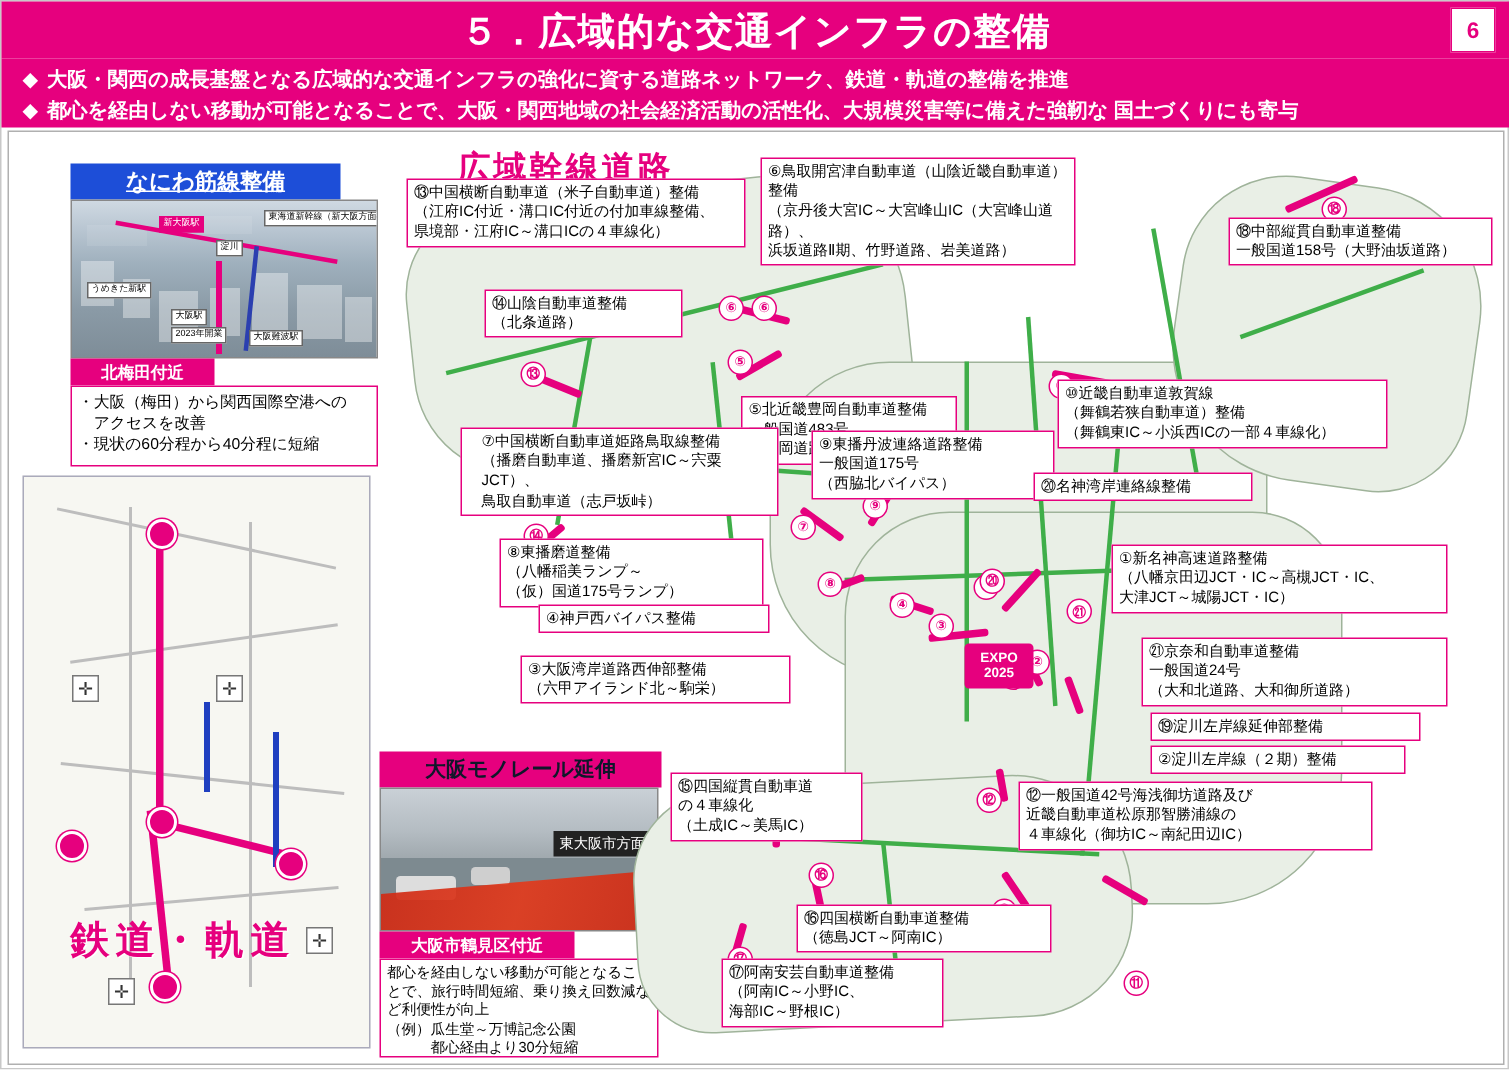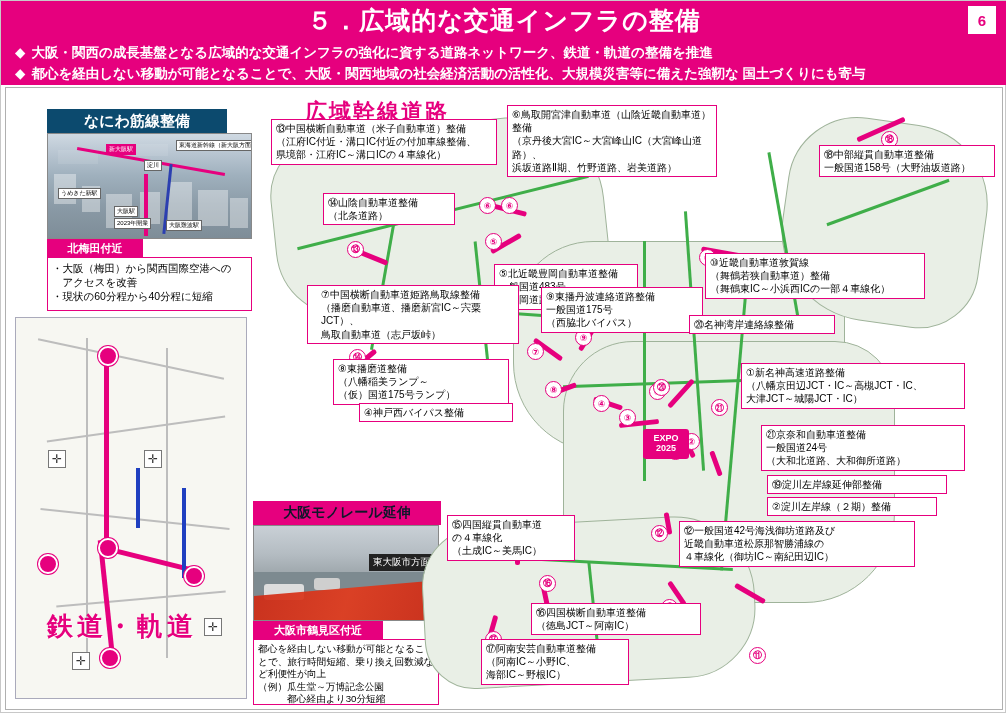--- a/index.html
+++ b/index.html
@@ -42,22 +42,22 @@
   
   .body-frame{
     position:absolute;left:4px;top:86px;width:998px;height:623px;
     border:1px solid #b0b0b0;box-sizing:border-box;background:#ffffff;
   }
   
   .left-col{
     position:absolute;left:6px;top:88px;width:250px;height:619px;
   }
   .sec-label{
-    position:absolute;background:#0c4a6e;color:#ffffff;font-weight:bold;
-    display:flex;align-items:center;justify-content:center;
+    position:absolute;background:#1d4ed8;color:#ffffff;font-weight:bold;
+    display:flex;align-items:center;justify-content:center;text-decoration:underline;
   }
   #naniwa-label{left:40px;top:20px;width:180px;height:24px;font-size:15px;}
   .photo-box{
     position:absolute;border:1px solid #888;box-sizing:border-box;
     overflow:hidden;
   }
   
   #naniwa-photo{left:40px;top:44px;width:205px;height:106px;
     background:
       linear-gradient(180deg,#cfd9e2 0%,#b9c6d2 18%,#9fb0bd 40%,#8a9aa6 70%,#7e8d98 100%);
@@ -415,20 +415,24 @@
     <div class="callout" style="left:96px;top:312px;width:154px;">
       <span>④</span><span style="white-space:pre-line;">神戸西バイパス整備</span>
     </div>
 
     <div class="callout" style="left:498px;top:334px;width:204px;">
       <span>㉑</span><span style="white-space:pre-line;">京奈和自動車道整備
 一般国道24号
 （大和北道路、大和御所道路）</span>
     </div>
 
+    <div class="callout" style="left:84px;top:346px;width:180px;">
+      <span>③</span><span style="white-space:pre-line;">大阪湾岸道路西伸部整備
+（六甲アイランド北～駒栄）</span>
+    </div>
 
     <div class="callout" style="left:504px;top:384px;width:180px;">
       <span>⑲</span><span style="white-space:pre-line;">淀川左岸線延伸部整備</span>
     </div>
 
     <div class="callout" style="left:504px;top:406px;width:170px;">
       <span>②</span><span style="white-space:pre-line;">淀川左岸線（２期）整備</span>
     </div>
 
     <div class="callout" style="left:416px;top:430px;width:236px;">

